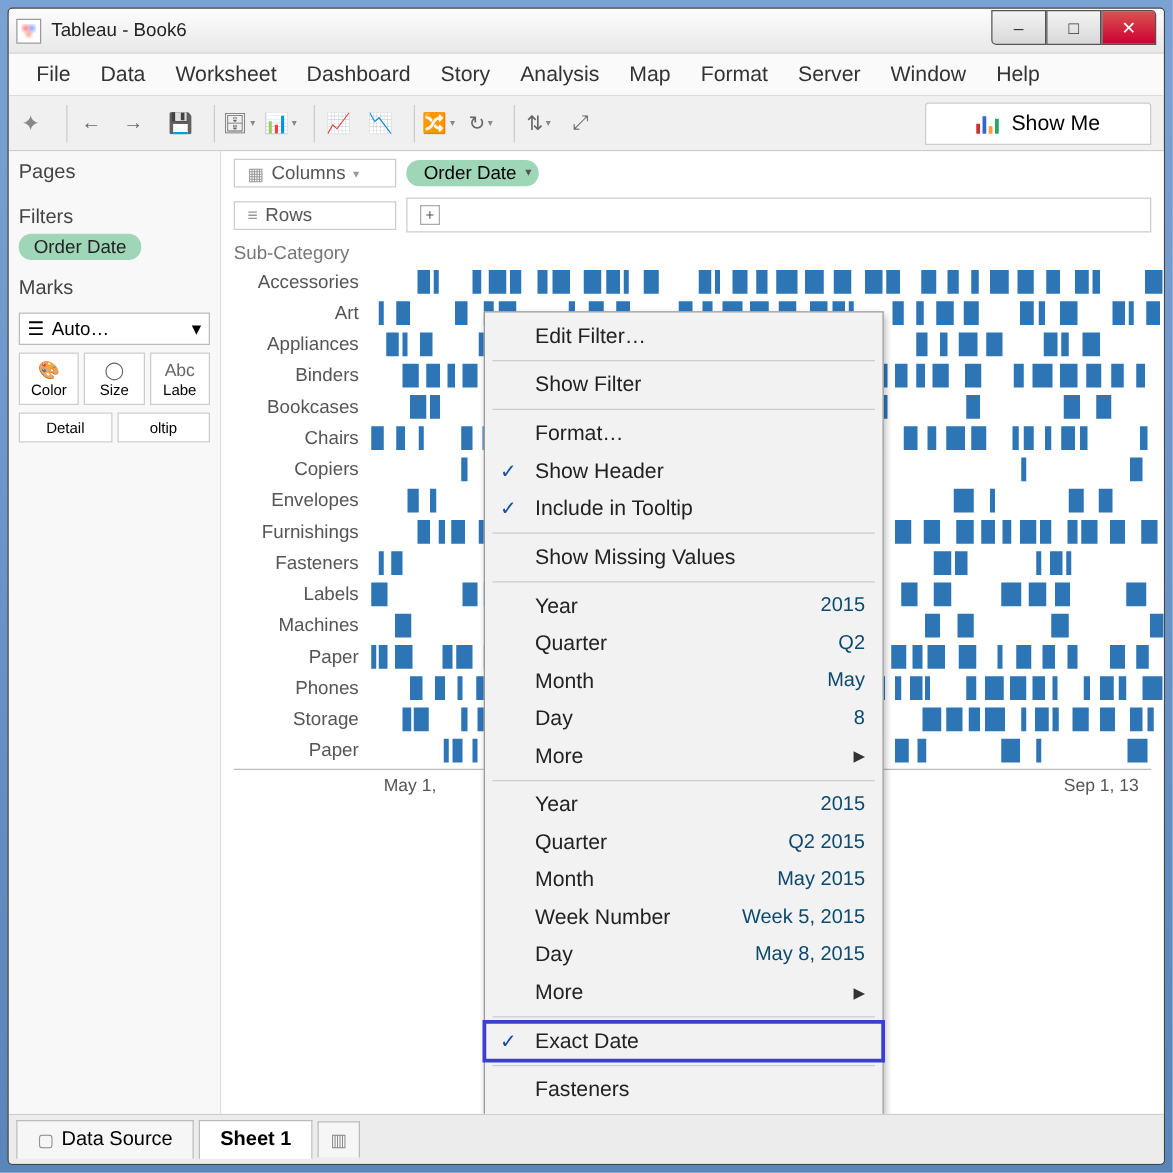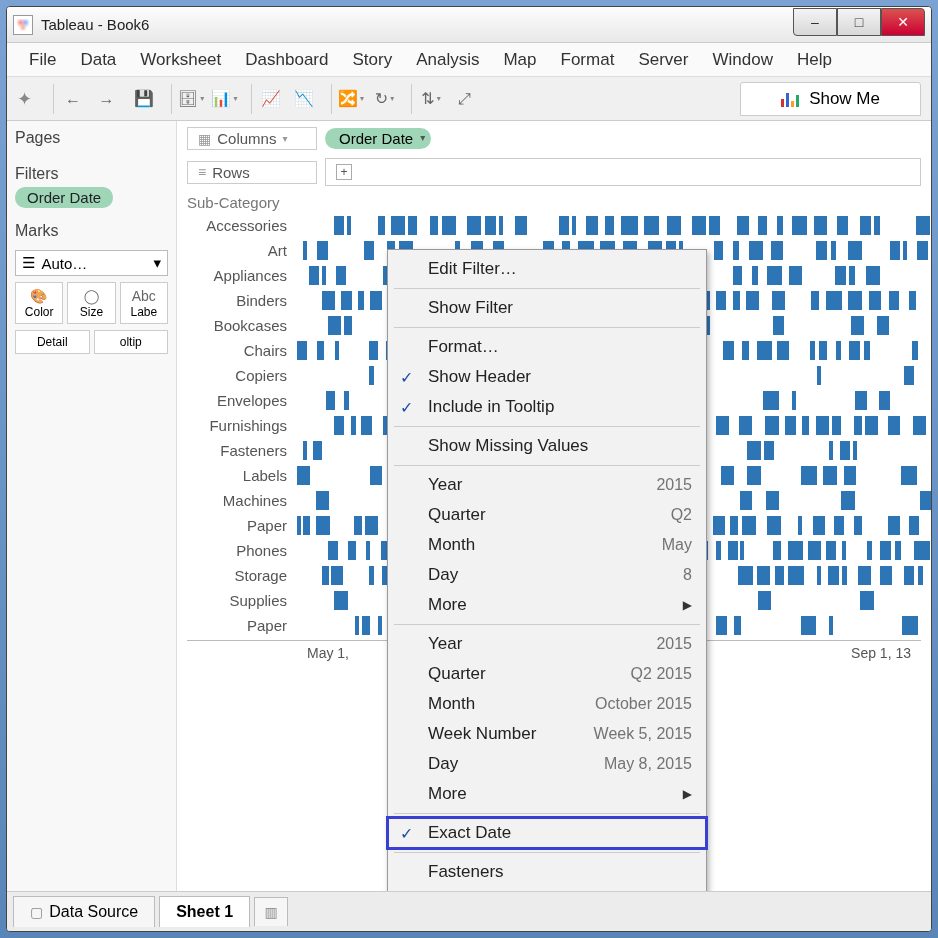--- a/index.html
+++ b/index.html
@@ -66,21 +66,21 @@
   .cat-label { width: 110px; text-align: right; padding-right: 10px; font-size: 15px; color: #555; }
   .bars-area { flex: 1; position: relative; height: 100%; }
   .axis-row { display: flex; border-top: 1px solid #bbb; margin-top: 2px; padding-top: 4px; }
   .axis-row .cat-label { }
   .axis-labels { flex: 1; display: flex; justify-content: space-between; font-size: 14px; color: #555; padding: 0 10px; }
 
   
   .ctx-menu { position: absolute; left: 380px; top: 128px; width: 320px; background: #f2f2f2; border: 1px solid #999; box-shadow: 2px 3px 6px rgba(0,0,0,0.3); z-index: 50; padding: 4px 0; font-size: 17px; }
   .ctx-item { display: flex; align-items: center; padding: 5px 14px 5px 40px; position: relative; color: #222; }
   .ctx-item .check { position: absolute; left: 12px; color: #1a4fa0; font-size: 16px; }
-  .ctx-item .rval { margin-left: auto; color: #737373; font-size: 16px; }
+  .ctx-item .rval { margin-left: auto; color: #0c4a6e; font-size: 16px; }
   .ctx-item .arrow { margin-left: auto; color: #333; font-size: 12px; }
   .ctx-sep { height: 1px; background: #ccc; margin: 4px 6px; }
   .ctx-item.highlight { outline: 3px solid #3a3fd4; outline-offset: -1px; }
 
   
   .bottom { height: 40px; background: #ececec; border-top: 1px solid #ccc; display: flex; align-items: center; padding: 0 6px; font-size: 16px; gap: 4px; }
   .btab { padding: 6px 16px; border: 1px solid #bbb; background: #f6f6f6; border-bottom: none; display: flex; align-items: center; gap: 6px; }
   .btab.active { background: #fff; font-weight: 600; }
   .btab .ico { color: #888; font-size: 14px; }
   .small-tab { width: 34px; justify-content: center; padding: 6px 0; }
@@ -607,35 +607,20 @@
                 <div class="bseg" style="left: 83.2663%; width: 0.733146%;"></div>
                 <div class="bseg" style="left: 85.1592%; width: 1.67961%;"></div>
                 <div class="bseg" style="left: 87.3343%; width: 0.767174%;"></div>
                 <div class="bseg" style="left: 89.9021%; width: 2.05107%;"></div>
                 <div class="bseg" style="left: 93.4945%; width: 1.84724%;"></div>
                 <div class="bseg" style="left: 97.2384%; width: 1.7192%;"></div>
                 <div class="bseg" style="left: 99.5006%; width: 0.850318%;"></div>
               </div>
             </div>
             <div class="cat-row">
-              <div class="cat-label">Supplies</div>
-              <div class="bars-area">
-                <div class="bseg" style="left: 6%; width: 2.1%;"></div>
-                <div class="bseg" style="left: 17.6721%; width: 1.93605%;"></div>
-                <div class="bseg" style="left: 20.4114%; width: 1.30571%;"></div>
-                <div class="bseg" style="left: 31.9976%; width: 1.09882%;"></div>
-                <div class="bseg" style="left: 47.1512%; width: 0.675618%;"></div>
-                <div class="bseg" style="left: 48.3176%; width: 1.2588%;"></div>
-                <div class="bseg" style="left: 60.2978%; width: 1.24888%;"></div>
-                <div class="bseg" style="left: 62.7253%; width: 2.46266%;"></div>
-                <div class="bseg" style="left: 73.9154%; width: 2.05772%;"></div>
-                <div class="bseg" style="left: 90.2533%; width: 2.22667%;"></div>
-              </div>
-            </div>
-            <div class="cat-row">
               <div class="cat-label">Paper</div>
               <div class="bars-area">
                 <div class="bseg" style="left: 9.216%; width: 0.708%;"></div>
                 <div class="bseg" style="left: 10.4536%; width: 1.3268%;"></div>
                 <div class="bseg" style="left: 13.0526%; width: 0.62628%;"></div>
                 <div class="bseg" style="left: 23.4958%; width: 1.8479%;"></div>
                 <div class="bseg" style="left: 27.2412%; width: 1.72058%;"></div>
                 <div class="bseg" style="left: 39.0322%; width: 1.61609%;"></div>
                 <div class="bseg" style="left: 41.0676%; width: 0.63378%;"></div>
                 <div class="bseg" style="left: 52.1121%; width: 2.15606%;"></div>
@@ -707,21 +692,21 @@
           <div class="ctx-item">
             <span>Year</span>
             <span class="rval">2015</span>
           </div>
           <div class="ctx-item">
             <span>Quarter</span>
             <span class="rval">Q2 2015</span>
           </div>
           <div class="ctx-item">
             <span>Month</span>
-            <span class="rval">October 2015</span>
+            <span class="rval">May 2015</span>
           </div>
           <div class="ctx-item">
             <span>Week Number</span>
             <span class="rval">Week 5, 2015</span>
           </div>
           <div class="ctx-item">
             <span>Day</span>
             <span class="rval">May 8, 2015</span>
           </div>
           <div class="ctx-item">

